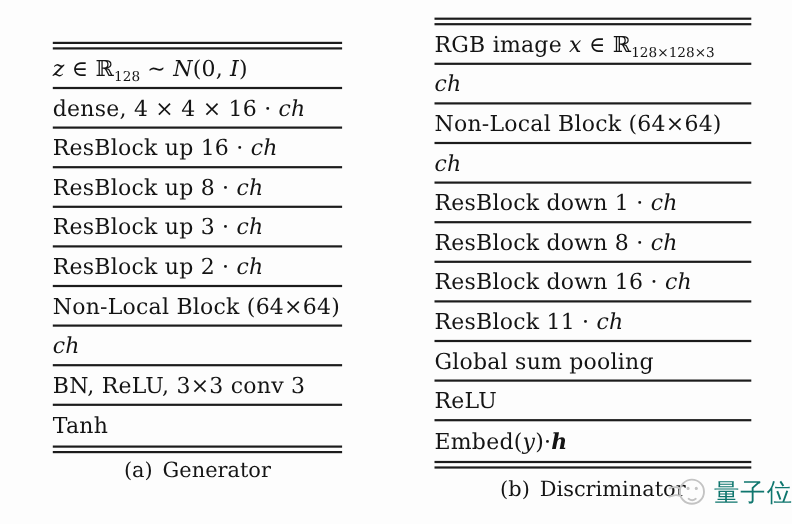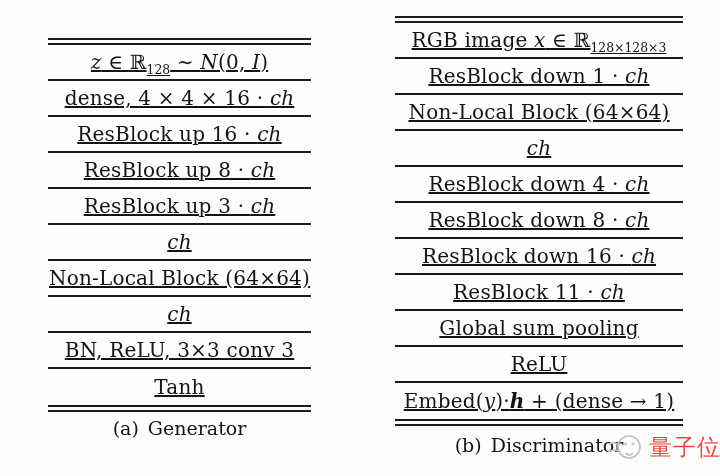--- a/index.html
+++ b/index.html
@@ -28,27 +28,26 @@
   }
   .arch-table.disc {
     left: 395px;
     top: 16px;
     width: 288px;
   }
   .trow {
     height: 36px;
     display: flex;
     align-items: center;
-    justify-content: center;
+    justify-content: flex-start;
     border-bottom: 2px solid #1c1c1c;
     box-sizing: border-box;
     font-size: 20px;
     white-space: pre;
     letter-spacing: 0.2px;
-    text-decoration: underline;
   }
   .trow:last-child {
     border-bottom: none;
   }
   .s-i   { font-style: italic; }
   .s-bi  { font-style: italic; font-weight: bold; }
   .s-cal { font-style: italic; }
   .s-sup {
     font-size: 0.62em;
     vertical-align: 0.55em;
@@ -78,21 +77,21 @@
   .cap-tag {
     margin-right: 9px;
   }
   .watermark {
     position: absolute;
     left: 606px;
     top: 431px;
     display: flex;
     align-items: center;
     gap: 5px;
-    color: #ef4444;
+    color: #0f766e;
   }
   .watermark-text {
     font-family: "DejaVu Sans", "Liberation Sans", sans-serif;
     font-size: 23px;
     font-weight: 500;
     letter-spacing: 1px;
     white-space: nowrap;
   }
 </style>
 </head>
@@ -100,46 +99,46 @@
 
 <div class="canvas">
 
   <div class="arch-table gen">
     <div>
         <div class="trow"><span class="s-i">z</span><span> ∈ ℝ</span><span class="s-sup">128</span><span> ∼ </span><span class="s-cal">N</span><span>(0, </span><span class="s-i">I</span><span>)</span></div>
         <div class="trow"><span>dense, 4 × 4 × 16 · </span><span class="s-i">ch</span></div>
         <div class="trow"><span>ResBlock up 16 · </span><span class="s-i">ch</span></div>
         <div class="trow"><span>ResBlock up 8 · </span><span class="s-i">ch</span></div>
         <div class="trow"><span>ResBlock up 3 · </span><span class="s-i">ch</span></div>
-        <div class="trow"><span class="s-i">ch</span></div>
+        <div class="trow"><span>ResBlock up 2 · </span><span class="s-i">ch</span></div>
         <div class="trow"><span>Non-Local Block (64×64)</span></div>
         <div class="trow"><span class="s-i">ch</span></div>
         <div class="trow"><span>BN, ReLU, 3×3 conv 3</span></div>
         <div class="trow"><span>Tanh</span></div>
       </div>
   </div>
 
   <div class="caption gen-cap">
     <span class="cap-tag">(a)</span>
     <span class="cap-text">Generator</span>
   </div>
 
   <div class="arch-table disc">
     <div>
         <div class="trow"><span>RGB image </span><span class="s-i">x</span><span> ∈ ℝ</span><span class="s-sup">128×128×3</span></div>
-        <div class="trow"><span>ResBlock down 1 · </span><span class="s-i">ch</span></div>
+        <div class="trow"><span class="s-i">ch</span></div>
         <div class="trow"><span>Non-Local Block (64×64)</span></div>
         <div class="trow"><span class="s-i">ch</span></div>
-        <div class="trow"><span>ResBlock down 4 · </span><span class="s-i">ch</span></div>
+        <div class="trow"><span>ResBlock down 1 · </span><span class="s-i">ch</span></div>
         <div class="trow"><span>ResBlock down 8 · </span><span class="s-i">ch</span></div>
         <div class="trow"><span>ResBlock down 16 · </span><span class="s-i">ch</span></div>
         <div class="trow"><span>ResBlock 11 · </span><span class="s-i">ch</span></div>
         <div class="trow"><span>Global sum pooling</span></div>
         <div class="trow"><span>ReLU</span></div>
-        <div class="trow"><span>Embed(</span><span class="s-i">y</span><span>)·</span><span class="s-bi">h</span><span> + (dense → 1)</span></div>
+        <div class="trow"><span>Embed(</span><span class="s-i">y</span><span>)·</span><span class="s-bi">h</span></div>
       </div>
   </div>
 
   <div class="caption disc-cap">
     <span class="cap-tag">(b)</span>
     <span class="cap-text">Discriminator</span>
   </div>
 
   <div class="watermark">
     <svg width="38" height="32" viewBox="0 0 38 32">

